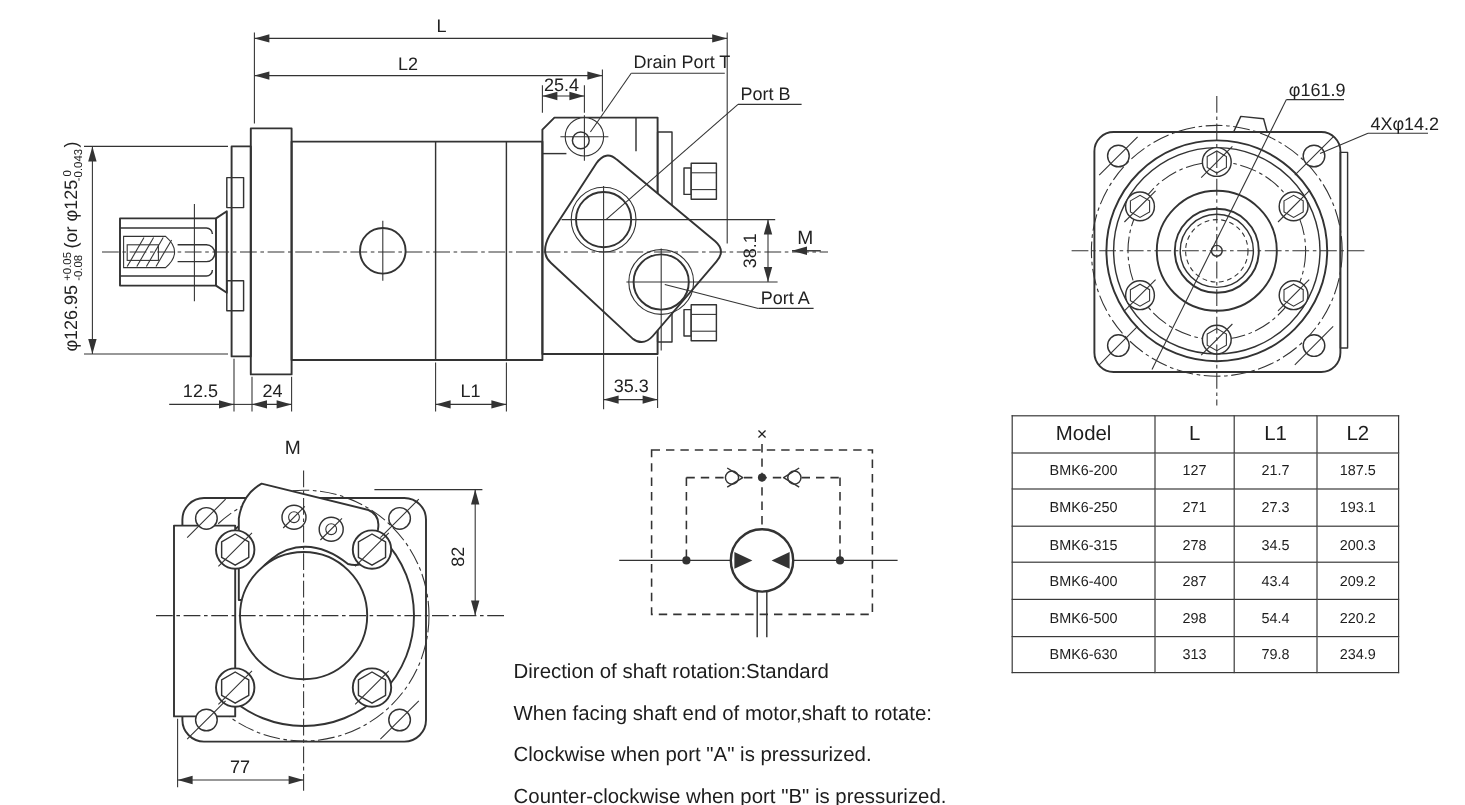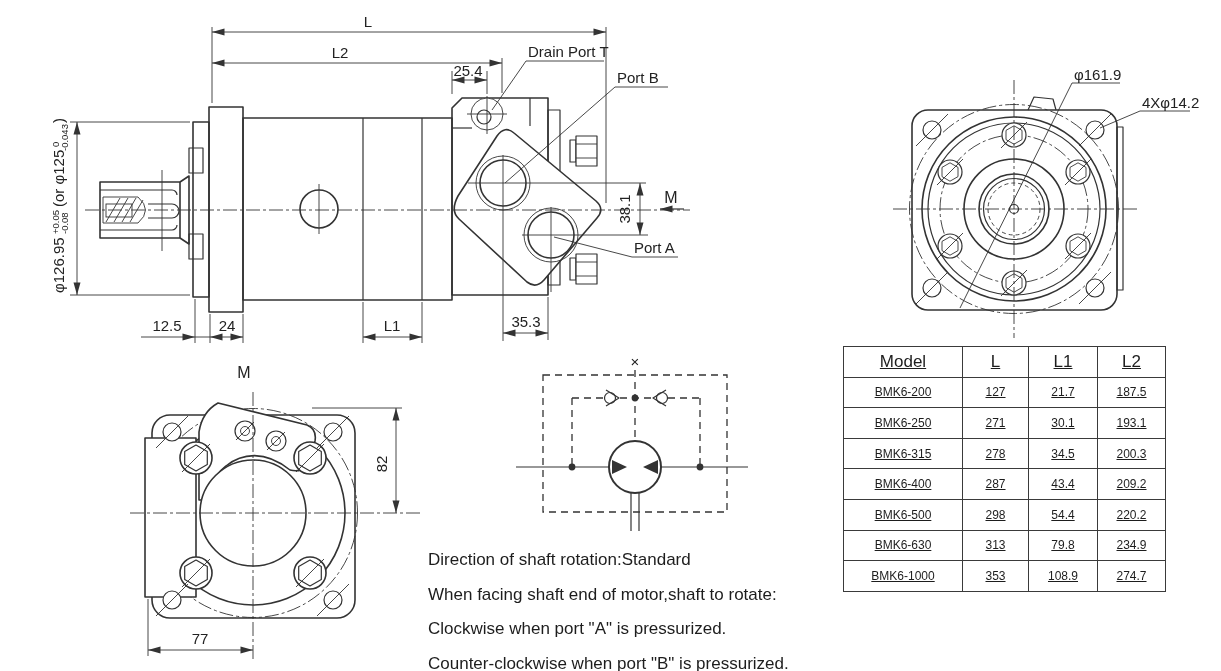--- a/index.html
+++ b/index.html
@@ -15,21 +15,21 @@
   .dim{stroke:#333;stroke-width:0.9;fill:none;}
   .wf{fill:#fff;}
   .dimtxt{font-size:15px;}
   .tol{font-size:9.5px;}
   .viewlbl{font-size:16px;}
   .tc{text-anchor:middle;}
   
   table.spec{position:absolute;left:843px;top:346px;width:322px;border-collapse:collapse;
              table-layout:fixed;}
   table.spec th,table.spec td{border:1.6px solid #3a3a3a;height:29.6px;text-align:center;
-             vertical-align:middle;font-weight:400;color:#1d1d1d;padding:0;text-decoration:underline;}
+             vertical-align:middle;font-weight:400;color:#1d1d1d;padding:0;}
   table.spec th{font-size:17px;}
   table.spec td{font-size:12px;}
   col.c-model{width:119px;} col.c-l{width:66px;} col.c-l1{width:69px;} col.c-l2{width:68px;}
   
   .note{position:absolute;left:428px;top:543px;font-size:17px;line-height:34.5px;color:#1d1d1d;}
 </style>
 </head>
 <body>
 
 <div id="canvas">
@@ -307,21 +307,21 @@
   <tbody>
         <tr>
           <td>BMK6-200</td>
           <td>127</td>
           <td>21.7</td>
           <td>187.5</td>
         </tr>
         <tr>
           <td>BMK6-250</td>
           <td>271</td>
-          <td>30.1</td>
+          <td>27.3</td>
           <td>193.1</td>
         </tr>
         <tr>
           <td>BMK6-315</td>
           <td>278</td>
           <td>34.5</td>
           <td>200.3</td>
         </tr>
         <tr>
           <td>BMK6-400</td>
@@ -333,26 +333,20 @@
           <td>BMK6-500</td>
           <td>298</td>
           <td>54.4</td>
           <td>220.2</td>
         </tr>
         <tr>
           <td>BMK6-630</td>
           <td>313</td>
           <td>79.8</td>
           <td>234.9</td>
-        </tr>
-        <tr>
-          <td>BMK6-1000</td>
-          <td>353</td>
-          <td>108.9</td>
-          <td>274.7</td>
         </tr>
       </tbody>
 </table>
 
 <div class="note">
   <div>Direction of shaft rotation:Standard</div>
   <div>When facing shaft end of motor,shaft to rotate:</div>
   <div>Clockwise when port "A" is pressurized.</div>
   <div>Counter-clockwise when port "B" is pressurized.</div>
 </div>

